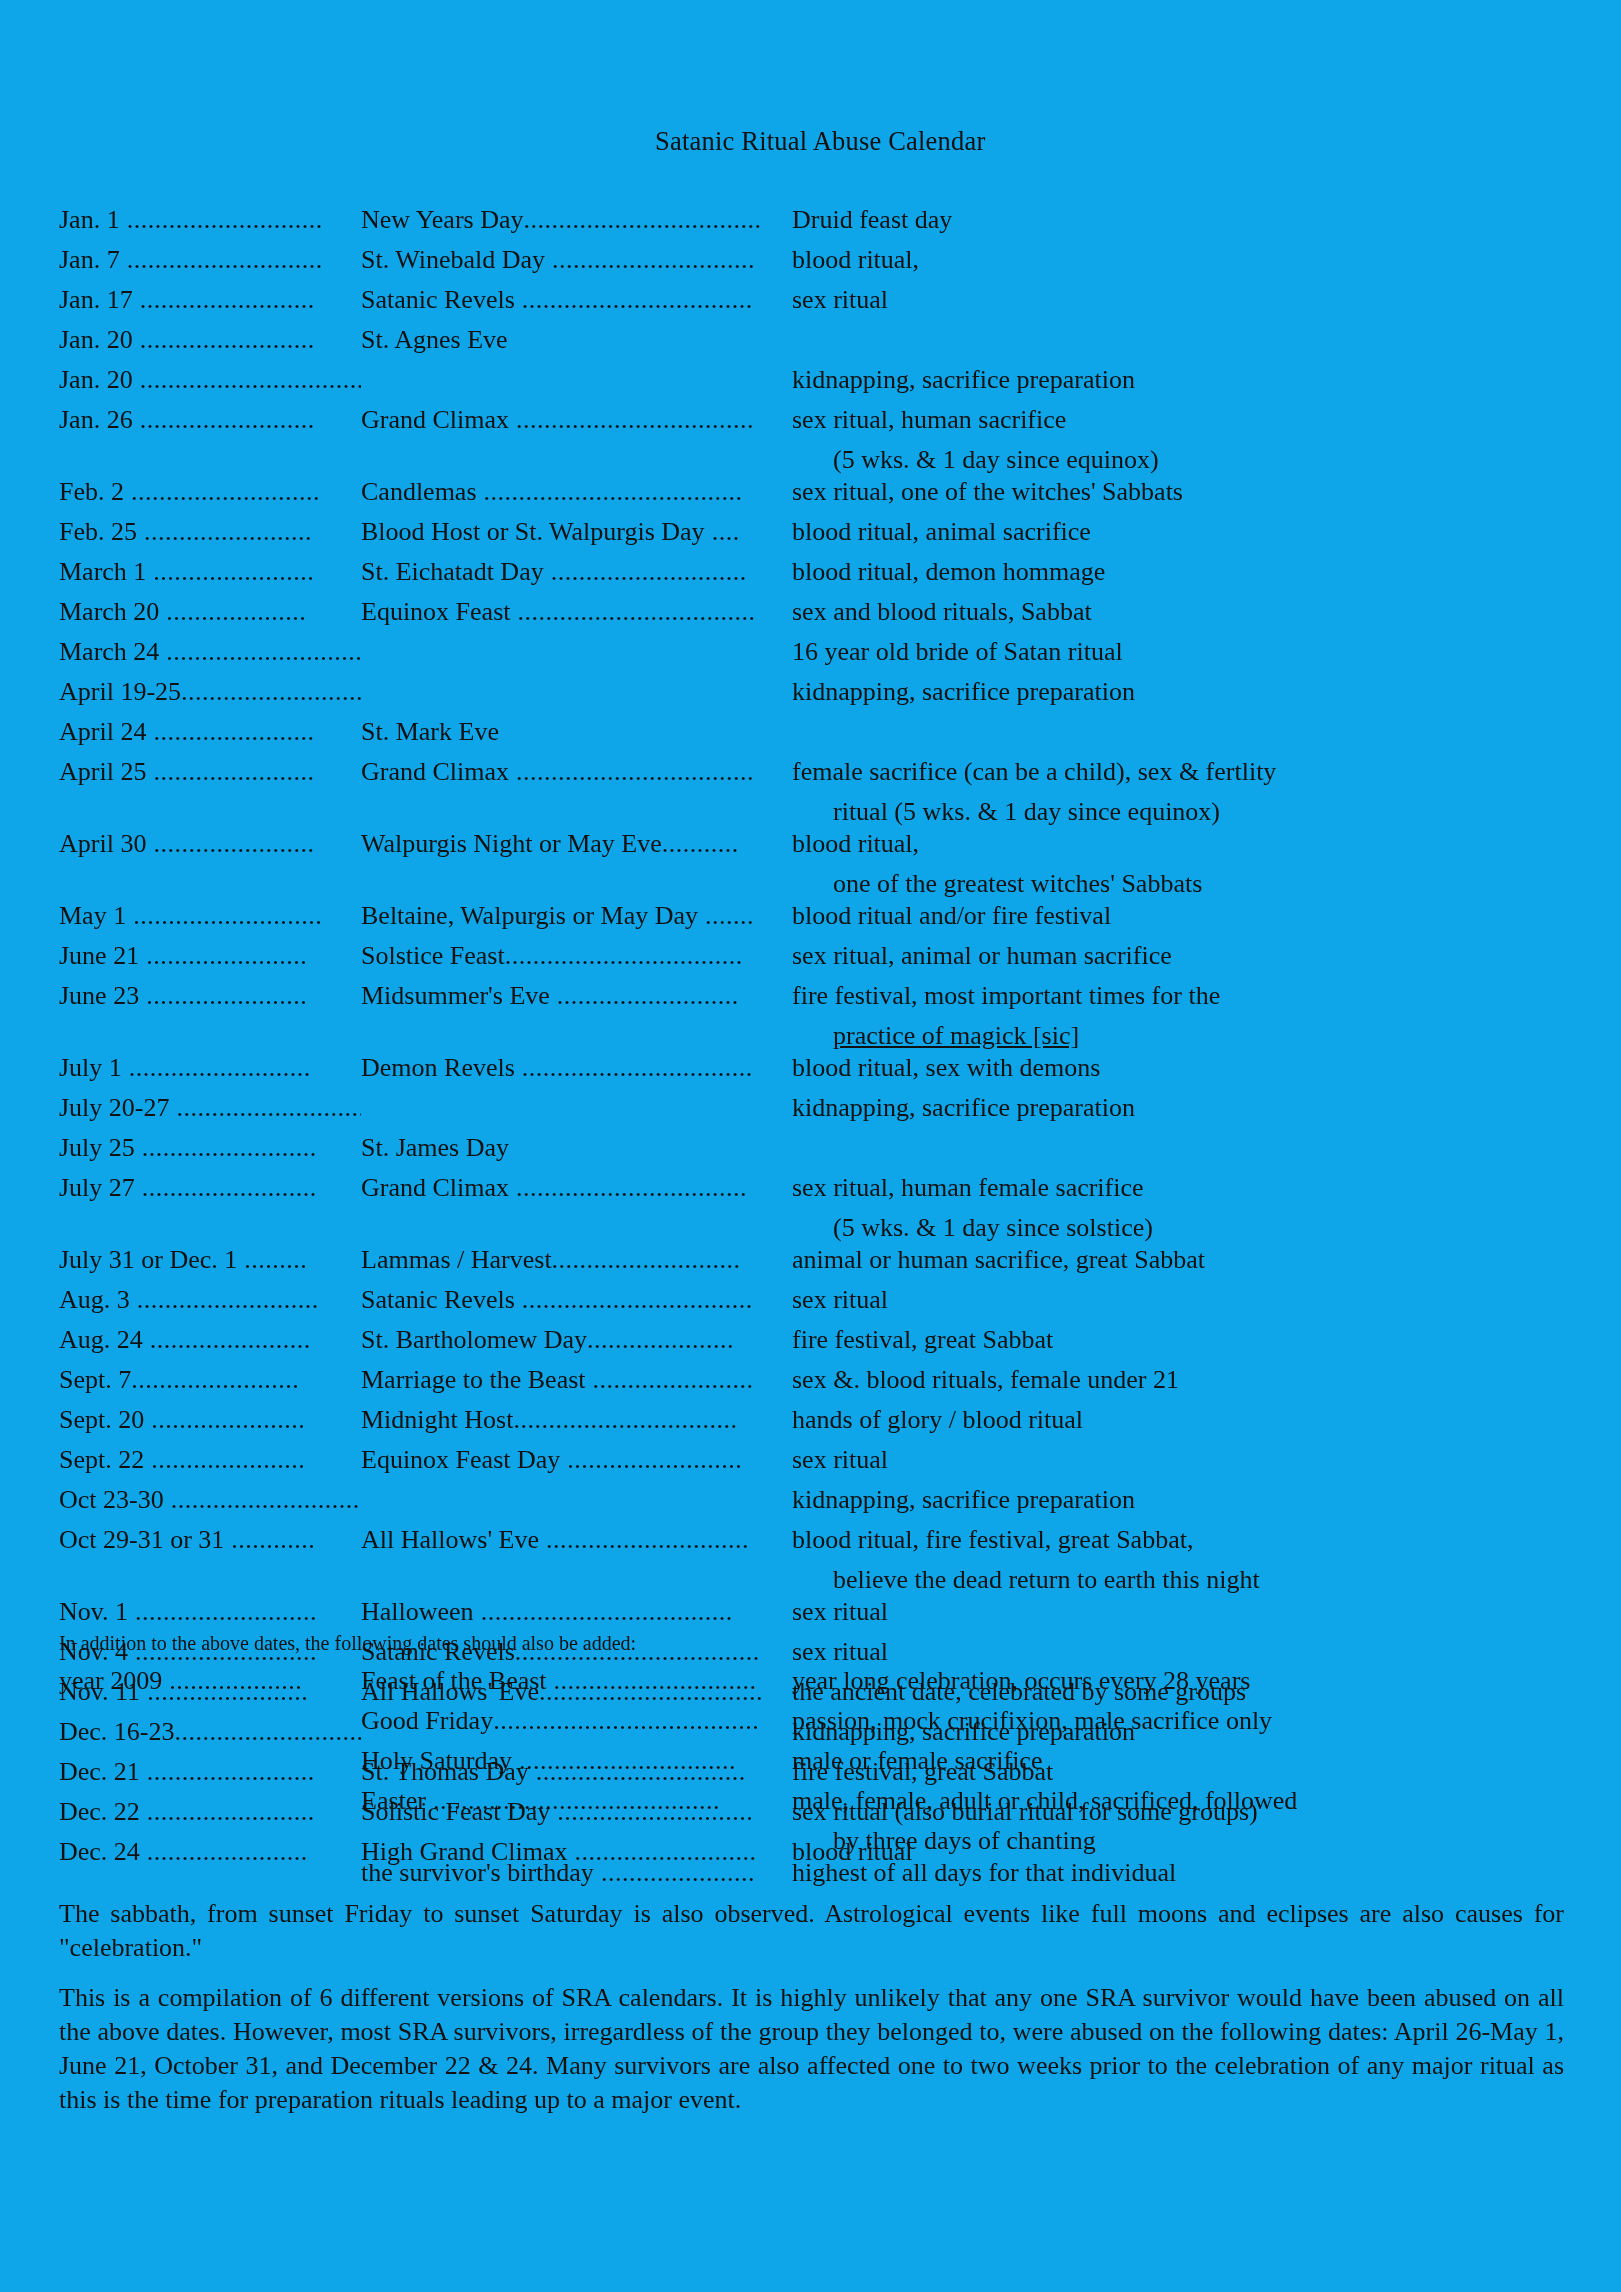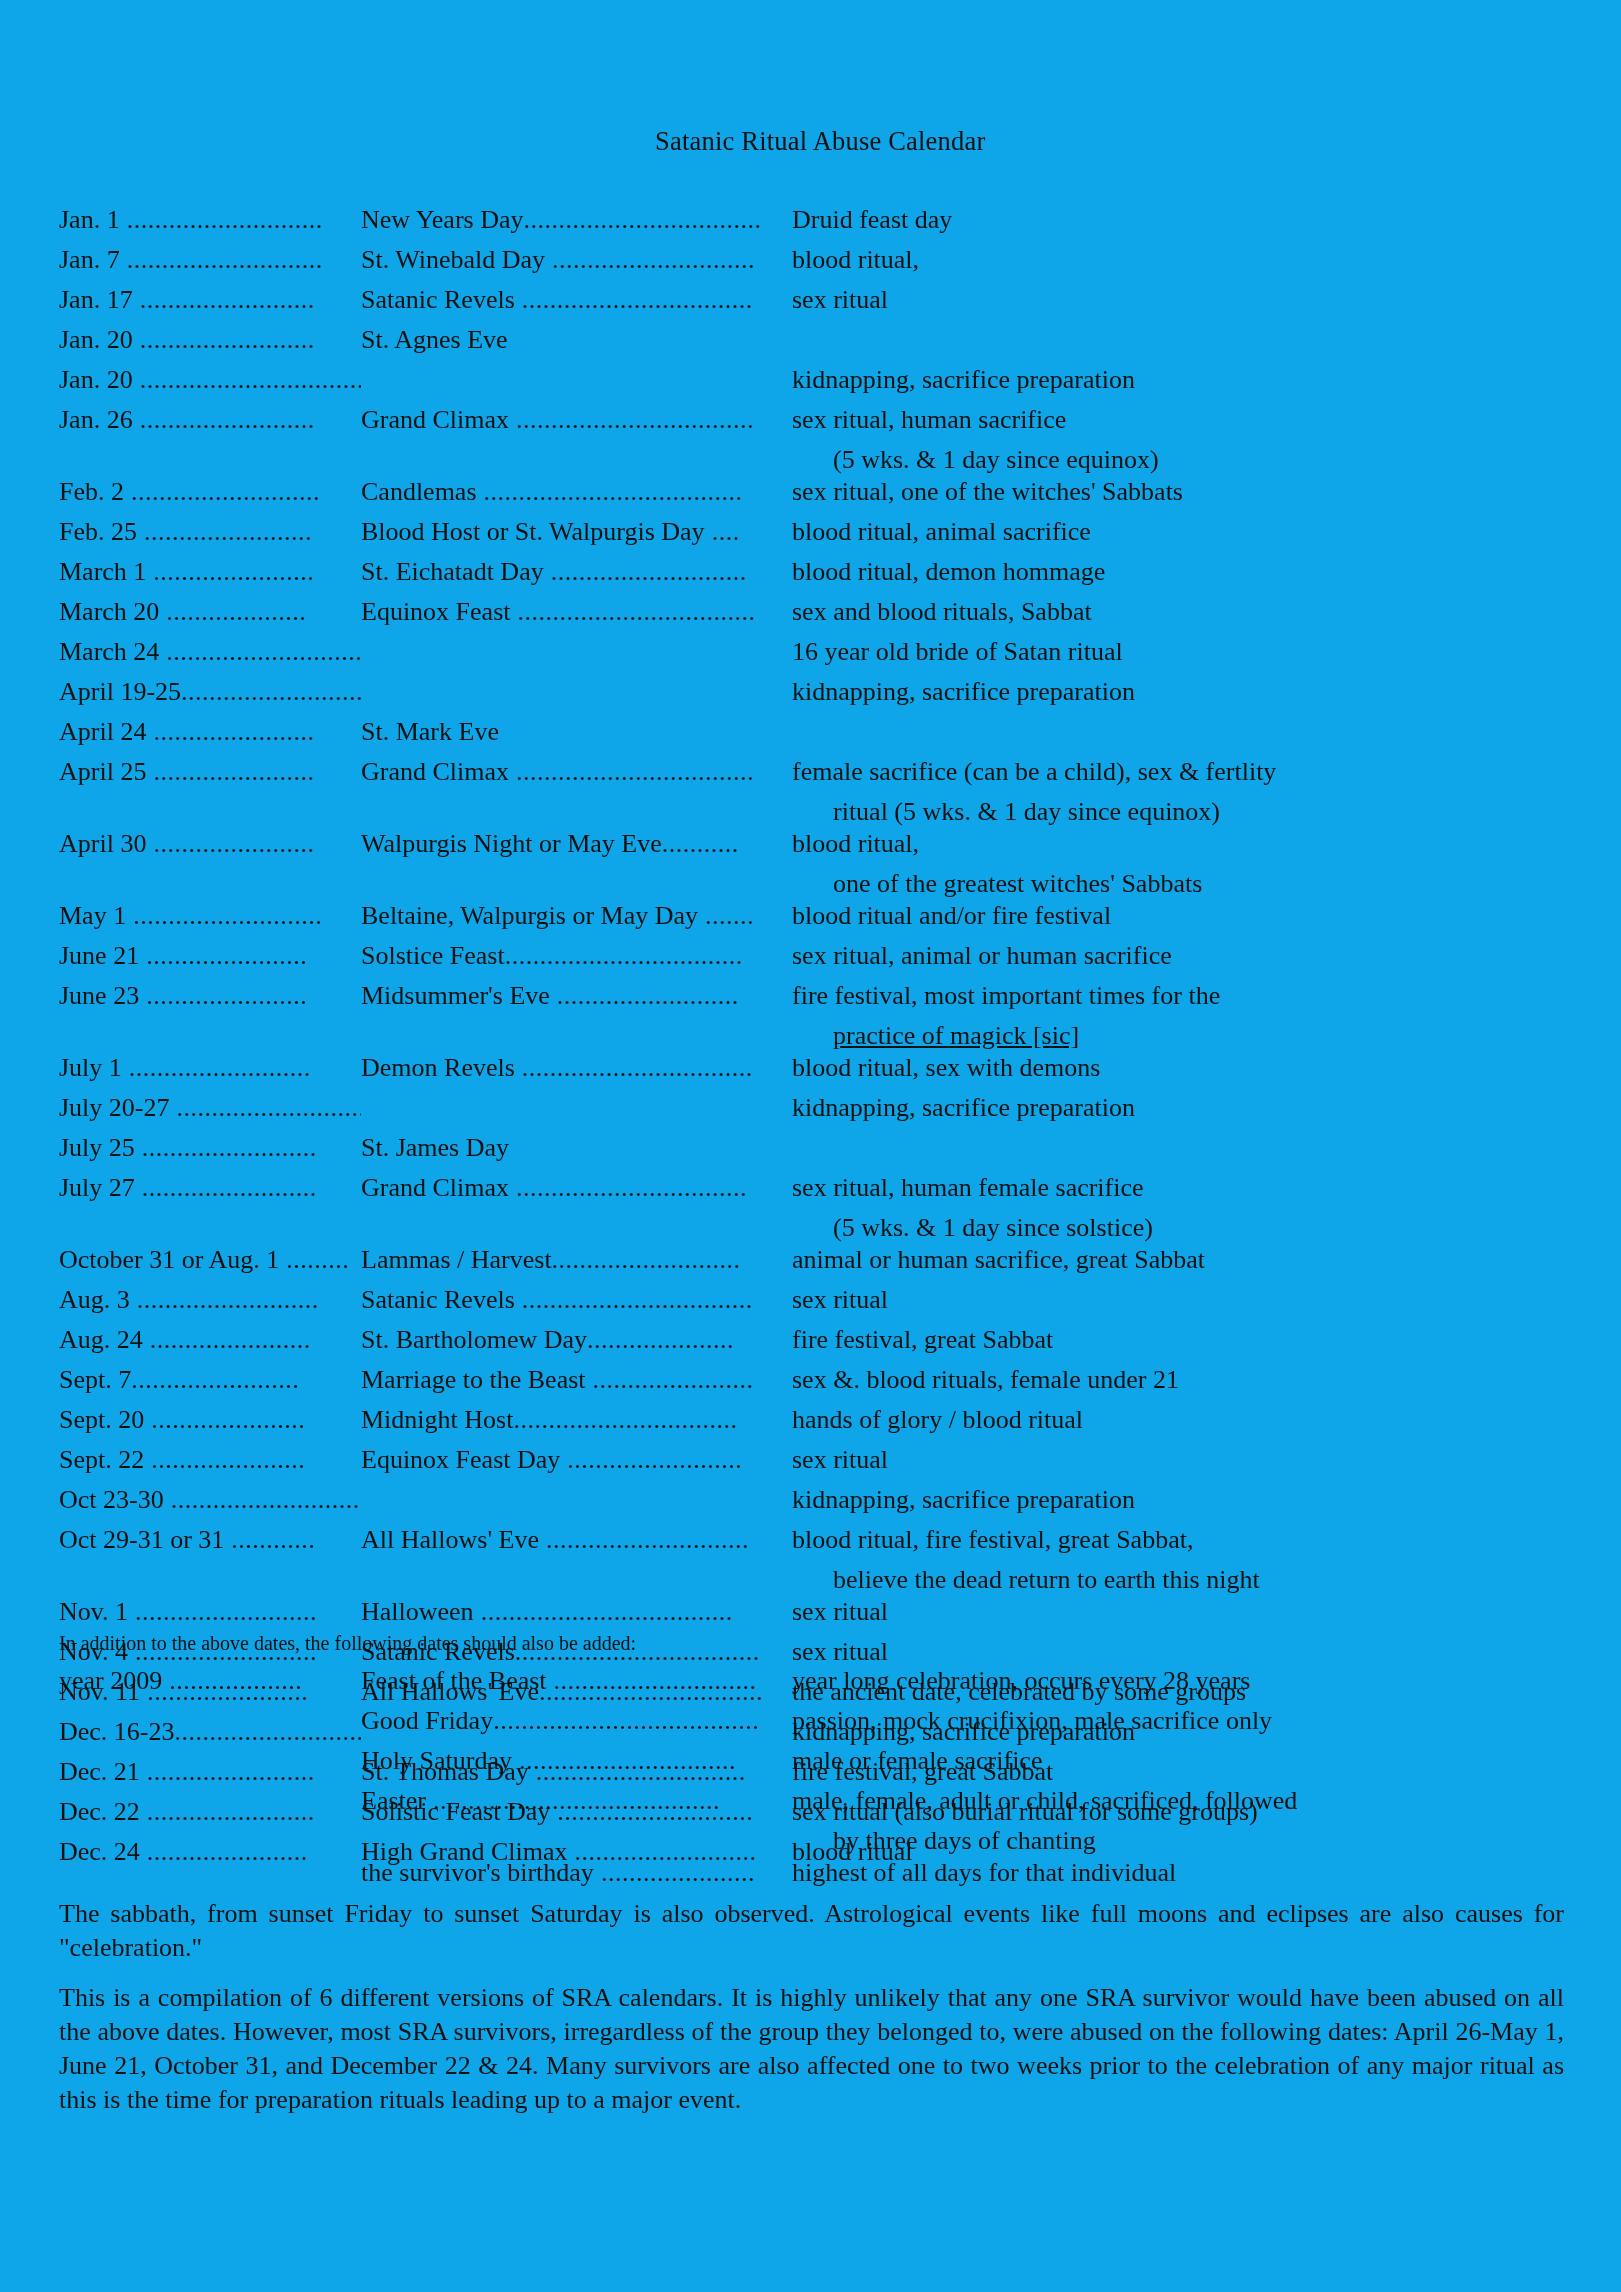--- a/index.html
+++ b/index.html
@@ -167,21 +167,21 @@
         <div class="row"><span class="seg c1"><span>July 20-27</span><span class="lead"> ...............................................................</span></span><span class="seg c2"><span></span><span class="lead"></span></span><span class="seg c3"> kidnapping, sacrifice preparation</span></div>
       </div>
       <div>
         <div class="row"><span class="seg c1"><span>July 25</span><span class="lead"> .........................</span></span><span class="seg c2"><span>St. James Day</span><span class="lead"></span></span><span class="seg c3"></span></div>
       </div>
       <div>
         <div class="row"><span class="seg c1"><span>July 27</span><span class="lead"> .........................</span></span><span class="seg c2"><span>Grand Climax</span><span class="lead"> .................................</span></span><span class="seg c3"> sex ritual, human female sacrifice</span></div>
         <div class="cont" style="padding-left: 774px;">(5 wks. &amp; 1 day since solstice)</div>
       </div>
       <div>
-        <div class="row"><span class="seg c1"><span>October 31 or Aug. 1</span><span class="lead"> .........</span></span><span class="seg c2"><span>Lammas / Harvest</span><span class="lead">...........................</span></span><span class="seg c3"> animal or human sacrifice, great Sabbat</span></div>
+        <div class="row"><span class="seg c1"><span>July 31 or Dec. 1</span><span class="lead"> .........</span></span><span class="seg c2"><span>Lammas / Harvest</span><span class="lead">...........................</span></span><span class="seg c3"> animal or human sacrifice, great Sabbat</span></div>
       </div>
       <div>
         <div class="row"><span class="seg c1"><span>Aug. 3</span><span class="lead"> ..........................</span></span><span class="seg c2"><span>Satanic Revels</span><span class="lead"> .................................</span></span><span class="seg c3"> sex ritual</span></div>
       </div>
       <div>
         <div class="row"><span class="seg c1"><span>Aug. 24</span><span class="lead"> .......................</span></span><span class="seg c2"><span>St. Bartholomew Day</span><span class="lead">.....................</span></span><span class="seg c3"> fire festival, great Sabbat</span></div>
       </div>
       <div>
         <div class="row"><span class="seg c1"><span>Sept. 7</span><span class="lead">........................</span></span><span class="seg c2"><span>Marriage to the Beast</span><span class="lead"> .......................</span></span><span class="seg c3"> sex &amp;. blood rituals, female under 21</span></div>
       </div>

